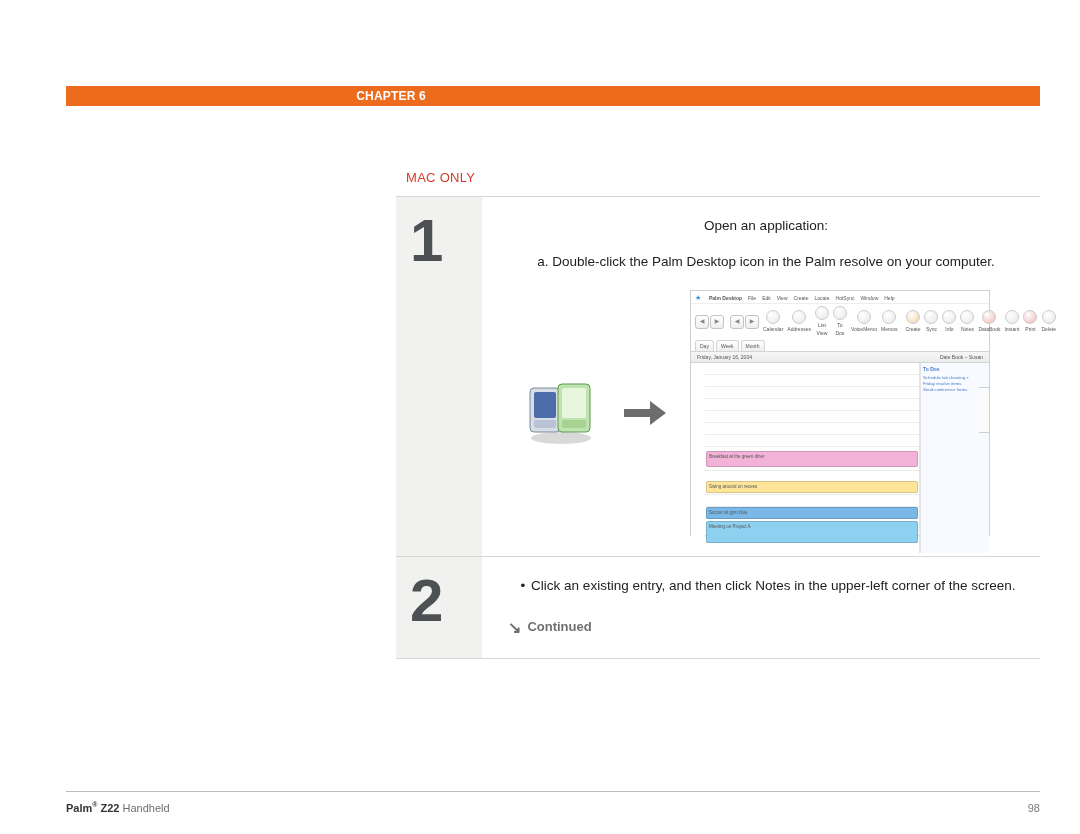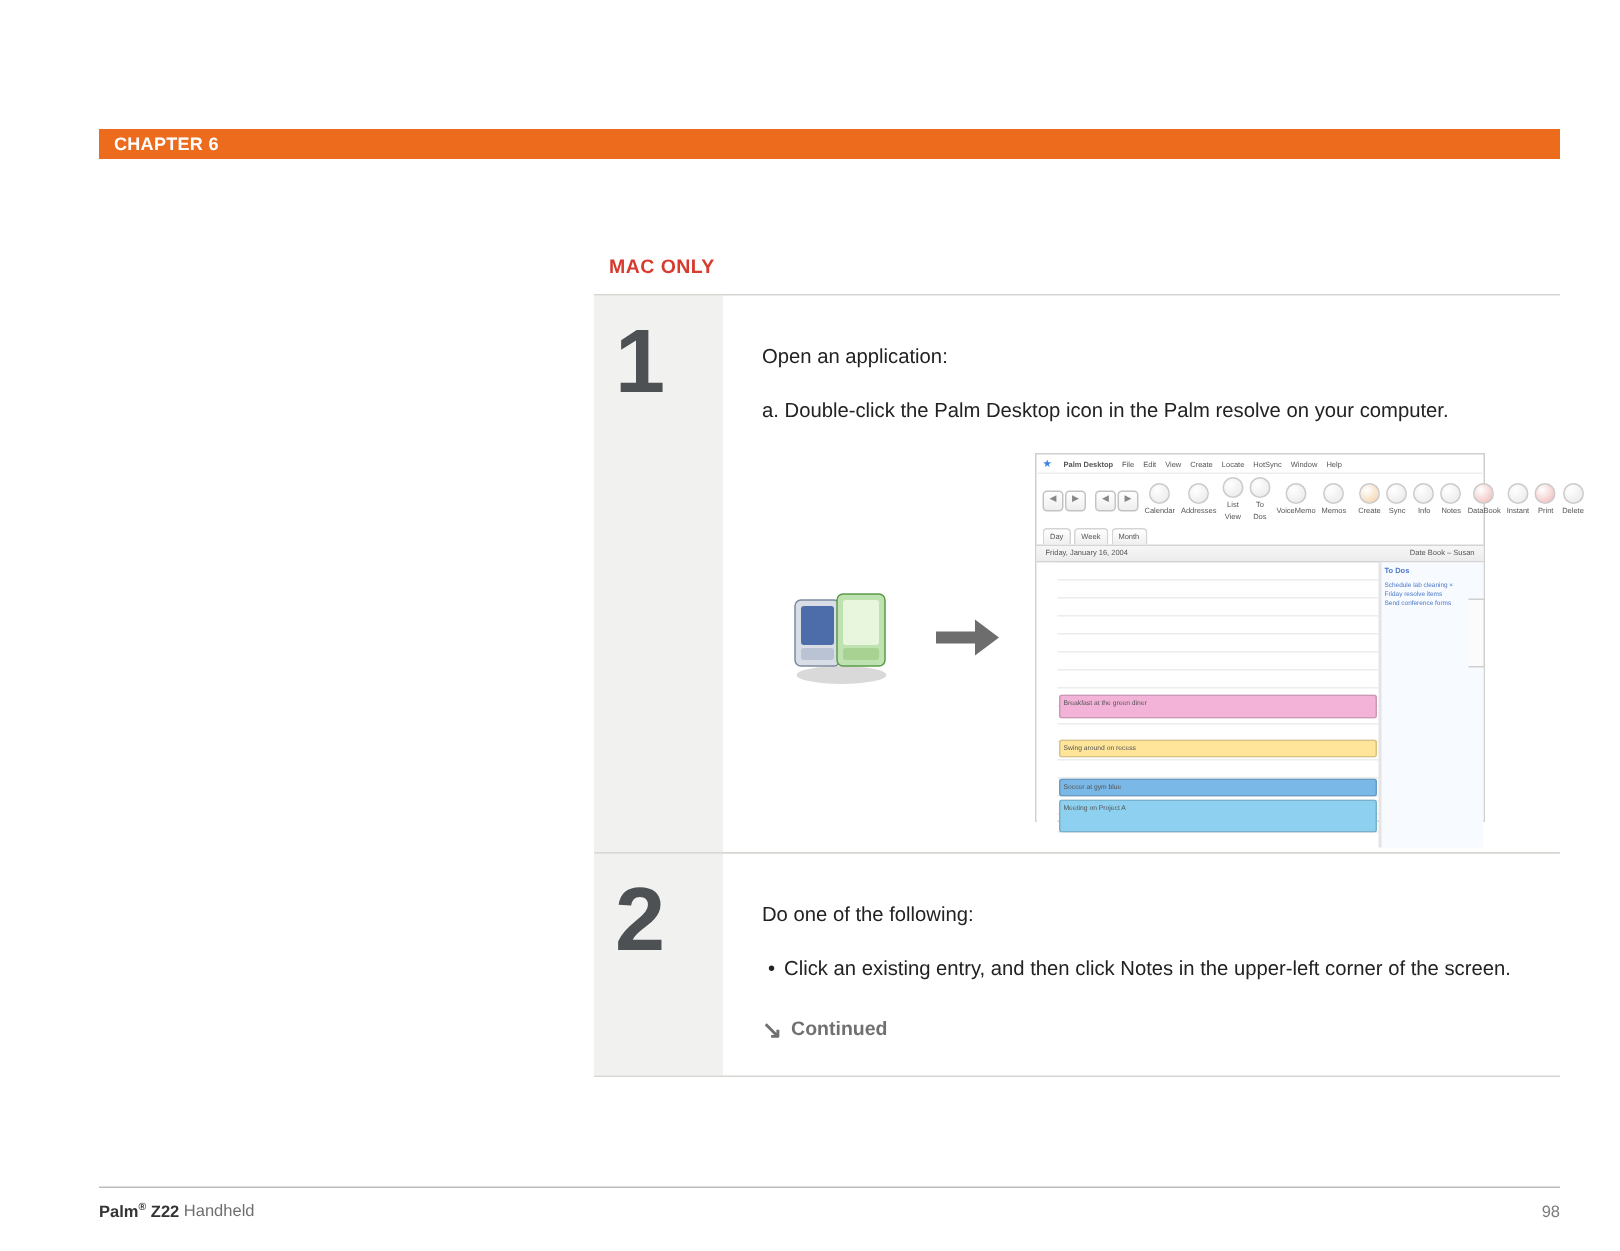--- a/index.html
+++ b/index.html
@@ -40,34 +40,35 @@
     height: 20px;
     background: var(--orange);
     display: flex;
     align-items: center;
     color: #fff;
     font-size: 12px;
     font-weight: 700;
     letter-spacing: .2px;
   }
   .header-chapter {
-    padding-left: 10px;
+    padding-left: 28px;
     flex: 0 0 332px;
+    text-align: right;
   }
   .header-title {
     flex: 1;
   }
 
   
   .mac-only {
     position: absolute;
     left: 406px;
     top: 170px;
     color: var(--red-accent);
-    font-weight: 700;
+    font-weight: 400;
     font-size: 13px;
     letter-spacing: .3px;
   }
 
   
   .steps {
     position: absolute;
     left: 396px;
     top: 196px;
     right: 40px;
@@ -89,21 +90,21 @@
     padding: 14px 0 0 14px;
     font-family: "Helvetica Neue", Arial, sans-serif;
   }
   .step-body {
     flex: 1;
     padding: 18px 16px 20px 12px;
     font-size: 13.5px;
     line-height: 1.6;
     color: #222;
   }
-  .step-body p { margin: 12px 0 12px 0; }
+  .step-body p { margin: 0 0 12px 0; text-align: center; }
   .step-body p.lead { margin-bottom: 14px; }
   .bullets p { padding-left: 14px; text-indent: -10px; }
   .bullets p::before { content: "•"; padding-right: 6px; color: #222; }
 
   .continued {
     margin-top: 20px;
     font-weight: 700;
     color: #707070;
     font-size: 13px;
     display: flex;
@@ -413,21 +414,20 @@
             </div>
             <div class="cw-tabstub"></div>
           </div>
         </div>
       </div>
     </div>
 
     <div class="step">
       <div class="step-num">2</div>
       <div class="step-body">
-        <p class="lead">Do one of the following:</p>
         <div class="bullets">
           <p>Click an existing entry, and then click Notes in the upper-left corner of the screen.</p>
         </div>
         <div class="continued">
           <span class="icon">↘</span>
           <span>Continued</span>
         </div>
       </div>
     </div>
 

